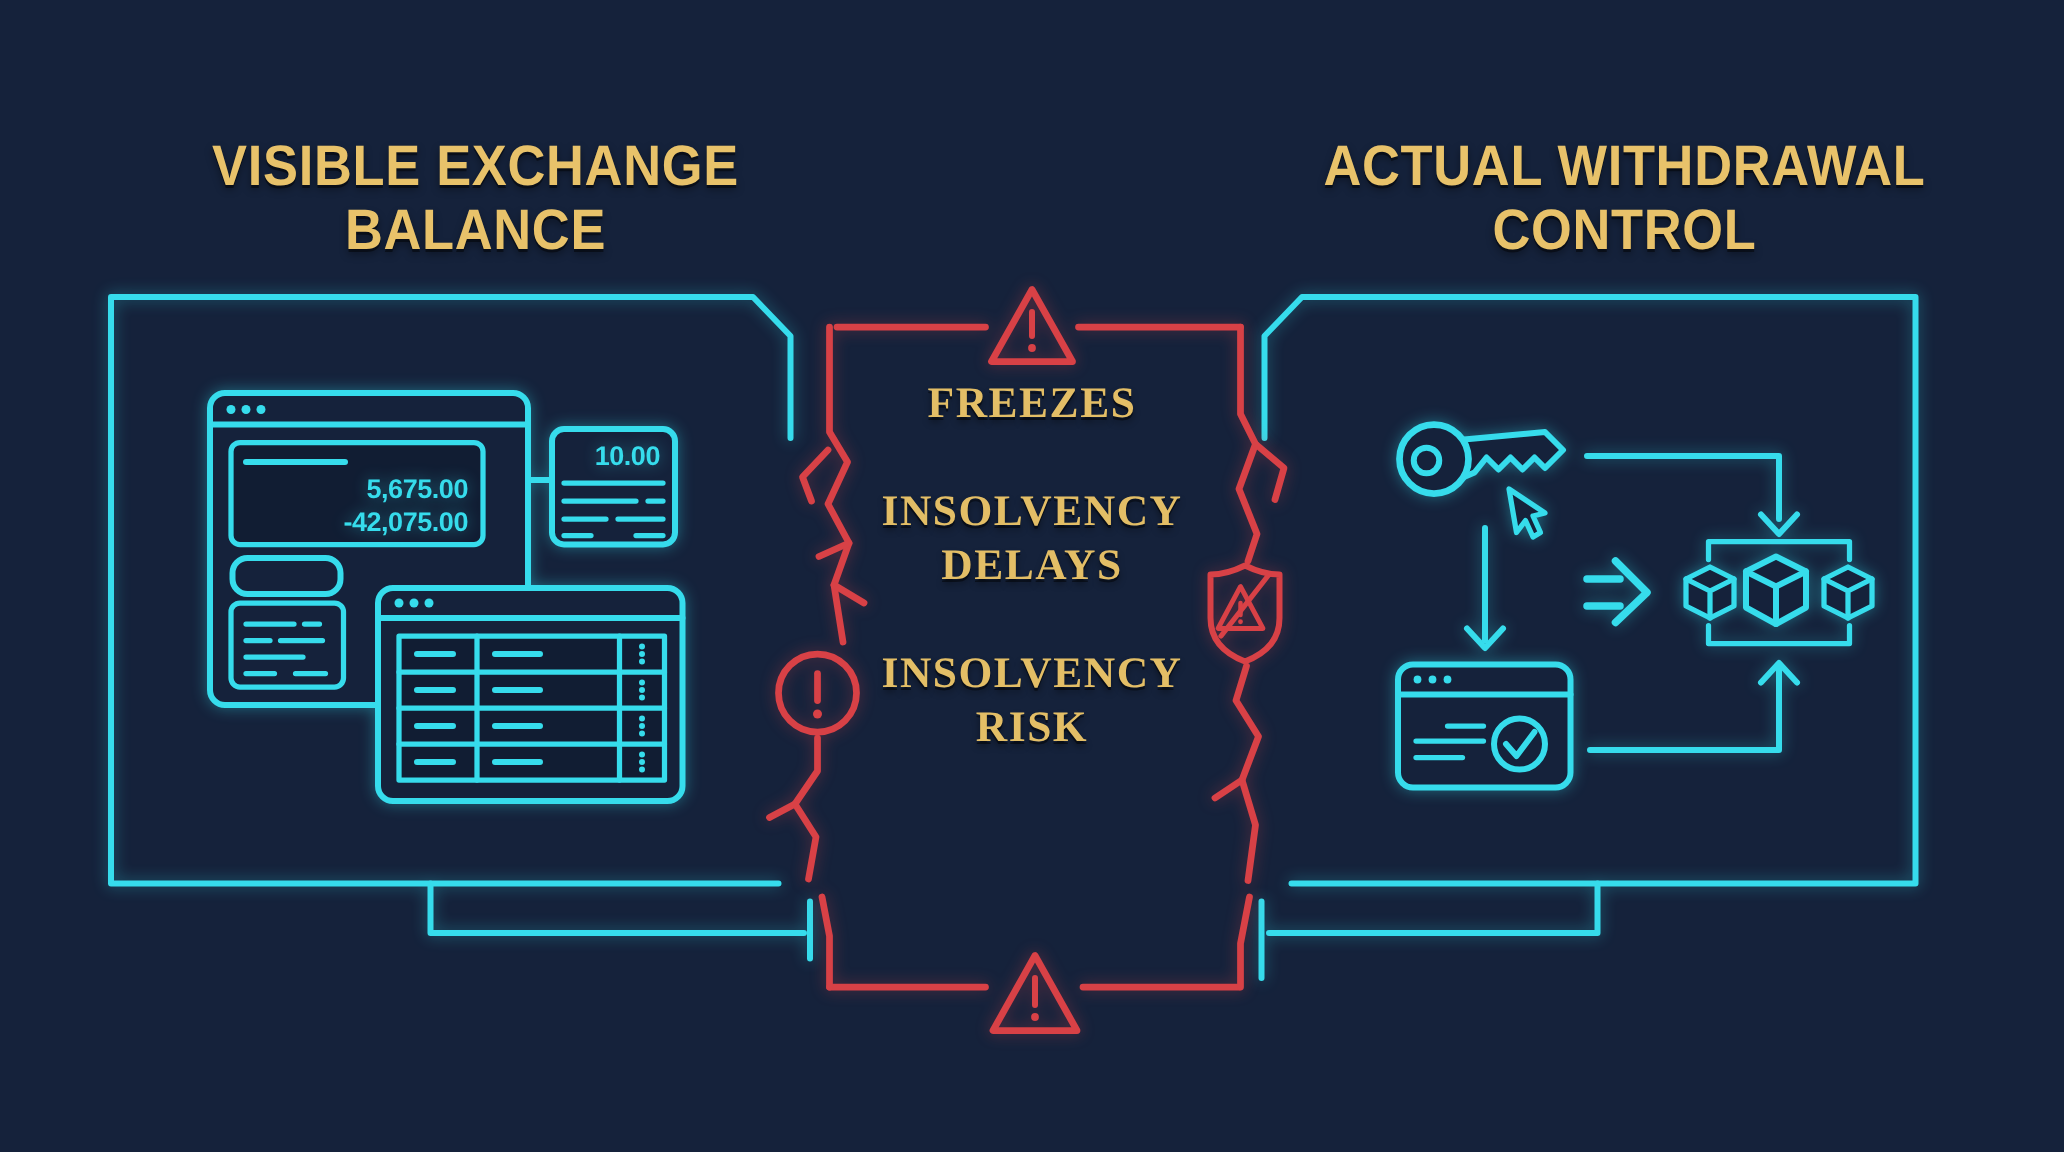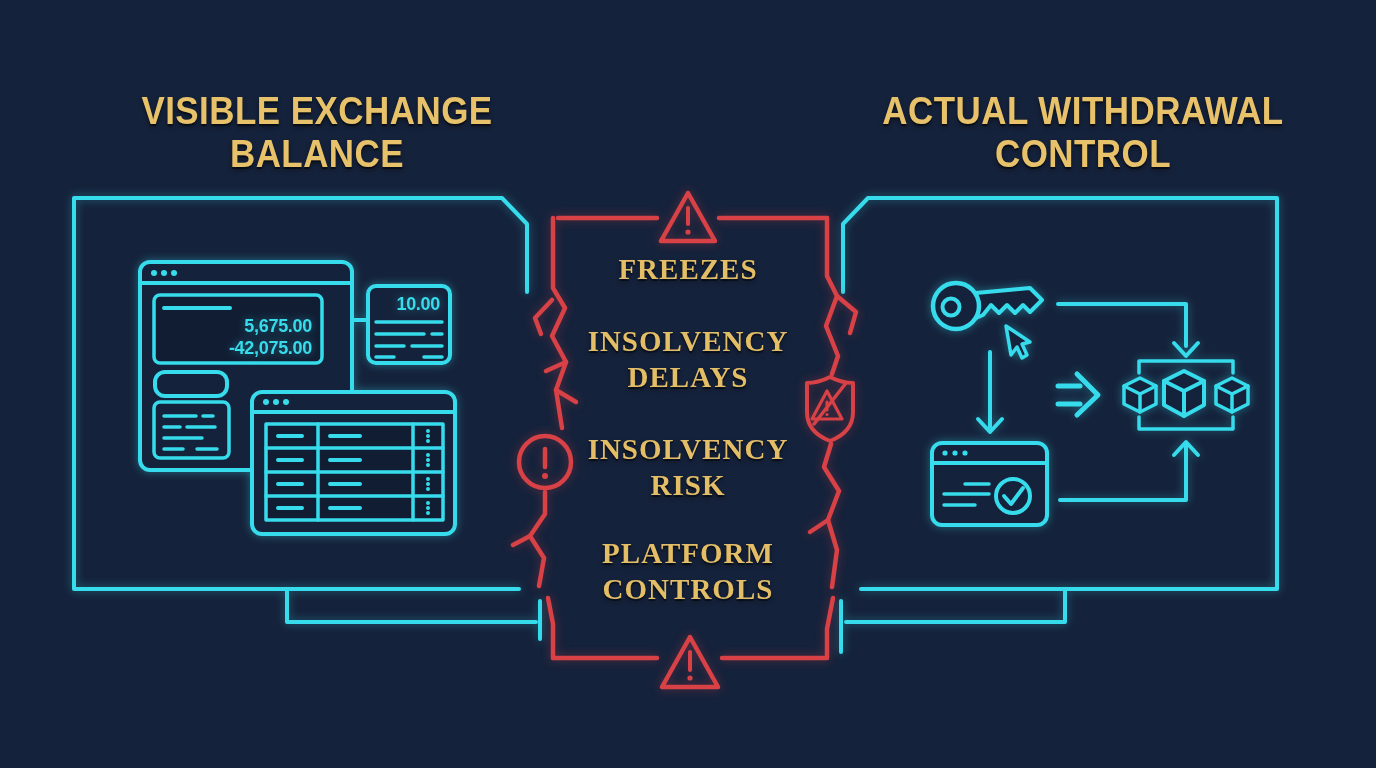--- a/index.html
+++ b/index.html
@@ -256,18 +256,14 @@
     <div>FREEZES</div>
   </div>
   <div class="warn-label" style="top:323px">
     <div>INSOLVENCY</div>
     <div>DELAYS</div>
   </div>
   <div class="warn-label" style="top:431px">
     <div>INSOLVENCY</div>
     <div>RISK</div>
   </div>
-  <div class="warn-label" style="top:535px">
-    <div>PLATFORM</div>
-    <div>CONTROLS</div>
-  </div>
 
 </div>
 
 </body></html>

